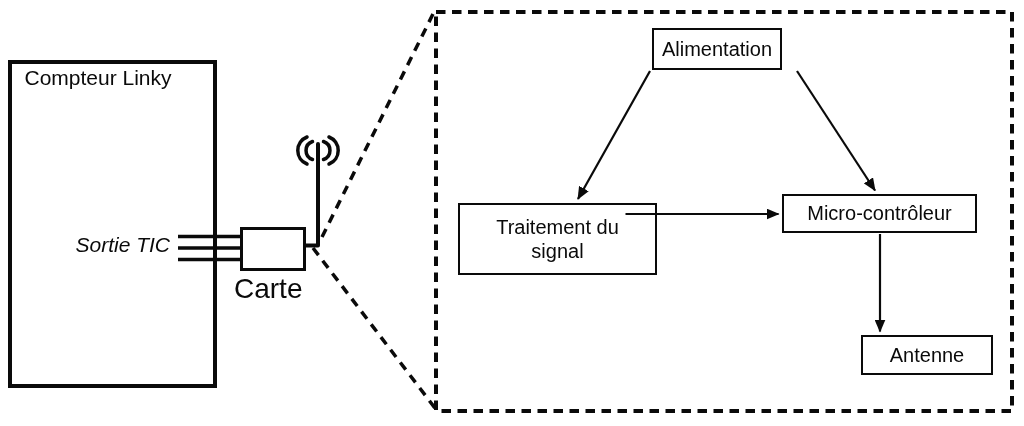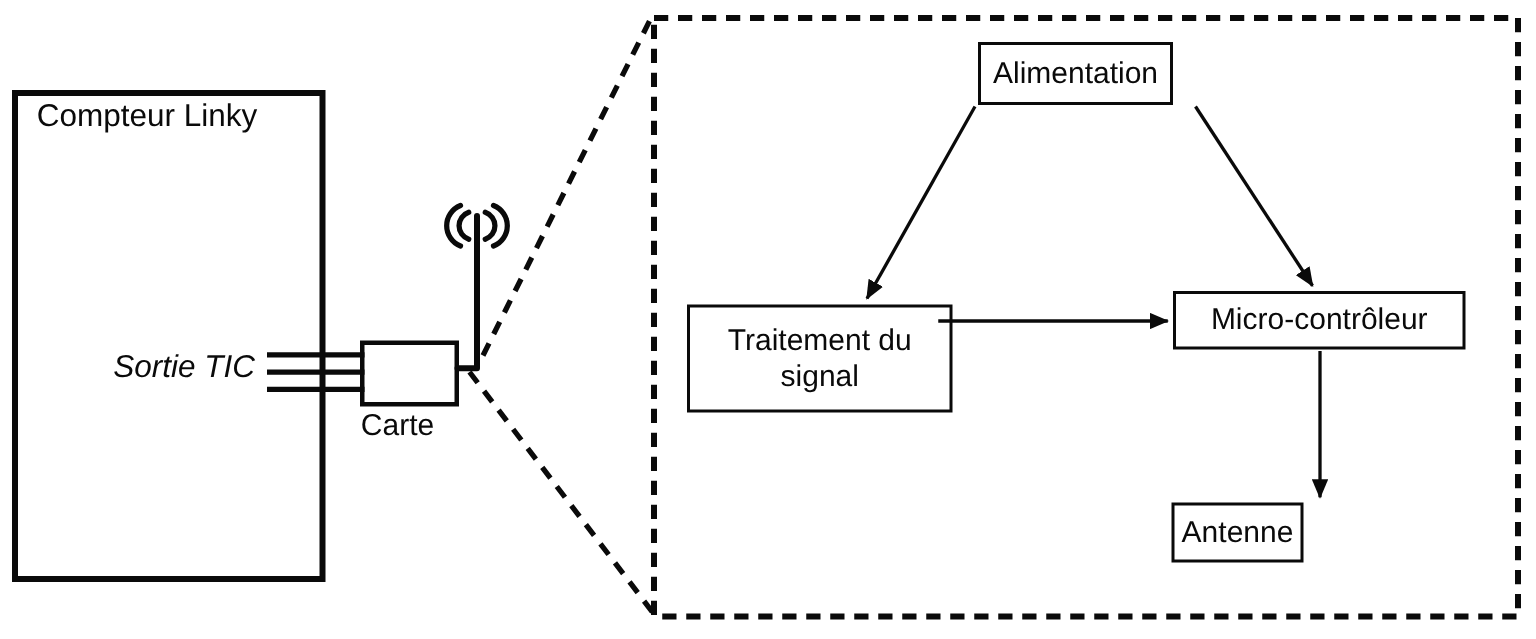--- a/index.html
+++ b/index.html
@@ -58,33 +58,33 @@
     position: absolute;
     left: 240px; top: 227px;
     width: 66px; height: 44px;
     border: 3px solid #0a0a0a;
     background: transparent;
   }
   .carte-label {
     position: absolute;
     left: 234px; top: 273px;
     width: 62px;
-    text-align: center;
-    font-size: 20px;
+    text-align: right;
+    font-size: 28px;
   }
   .detail-panel {
     position: absolute;
     left: 436px; top: 12px;
     width: 576px; height: 401px;
     background: transparent;
   }
   .node-alimentation { left: 652px; top: 28px;  width: 130px; height: 42px; }
-  .node-traitement   { left: 458px; top: 203px; width: 177px; height: 72px; padding: 0 8px; }
+  .node-traitement   { left: 458px; top: 203px; width: 199px; height: 72px; padding: 0 8px; }
   .node-micro        { left: 782px; top: 194px; width: 195px; height: 39px; }
-  .node-antenne      { left: 781px; top: 335px; width: 88px; height: 40px; }
+  .node-antenne      { left: 861px; top: 335px; width: 132px; height: 40px; }
 </style>
 </head>
 <body>
 
 <div class="canvas">
 
   <svg class="layer" viewBox="0 0 1024 426">
     <defs>
       <marker id="ah" viewBox="0 0 13 11" refX="12" refY="5.5" markerWidth="13" markerHeight="11" markerUnits="userSpaceOnUse" orient="auto">
         <path d="M0,0 L13,5.5 L0,11 Z" fill="#0a0a0a"></path>

